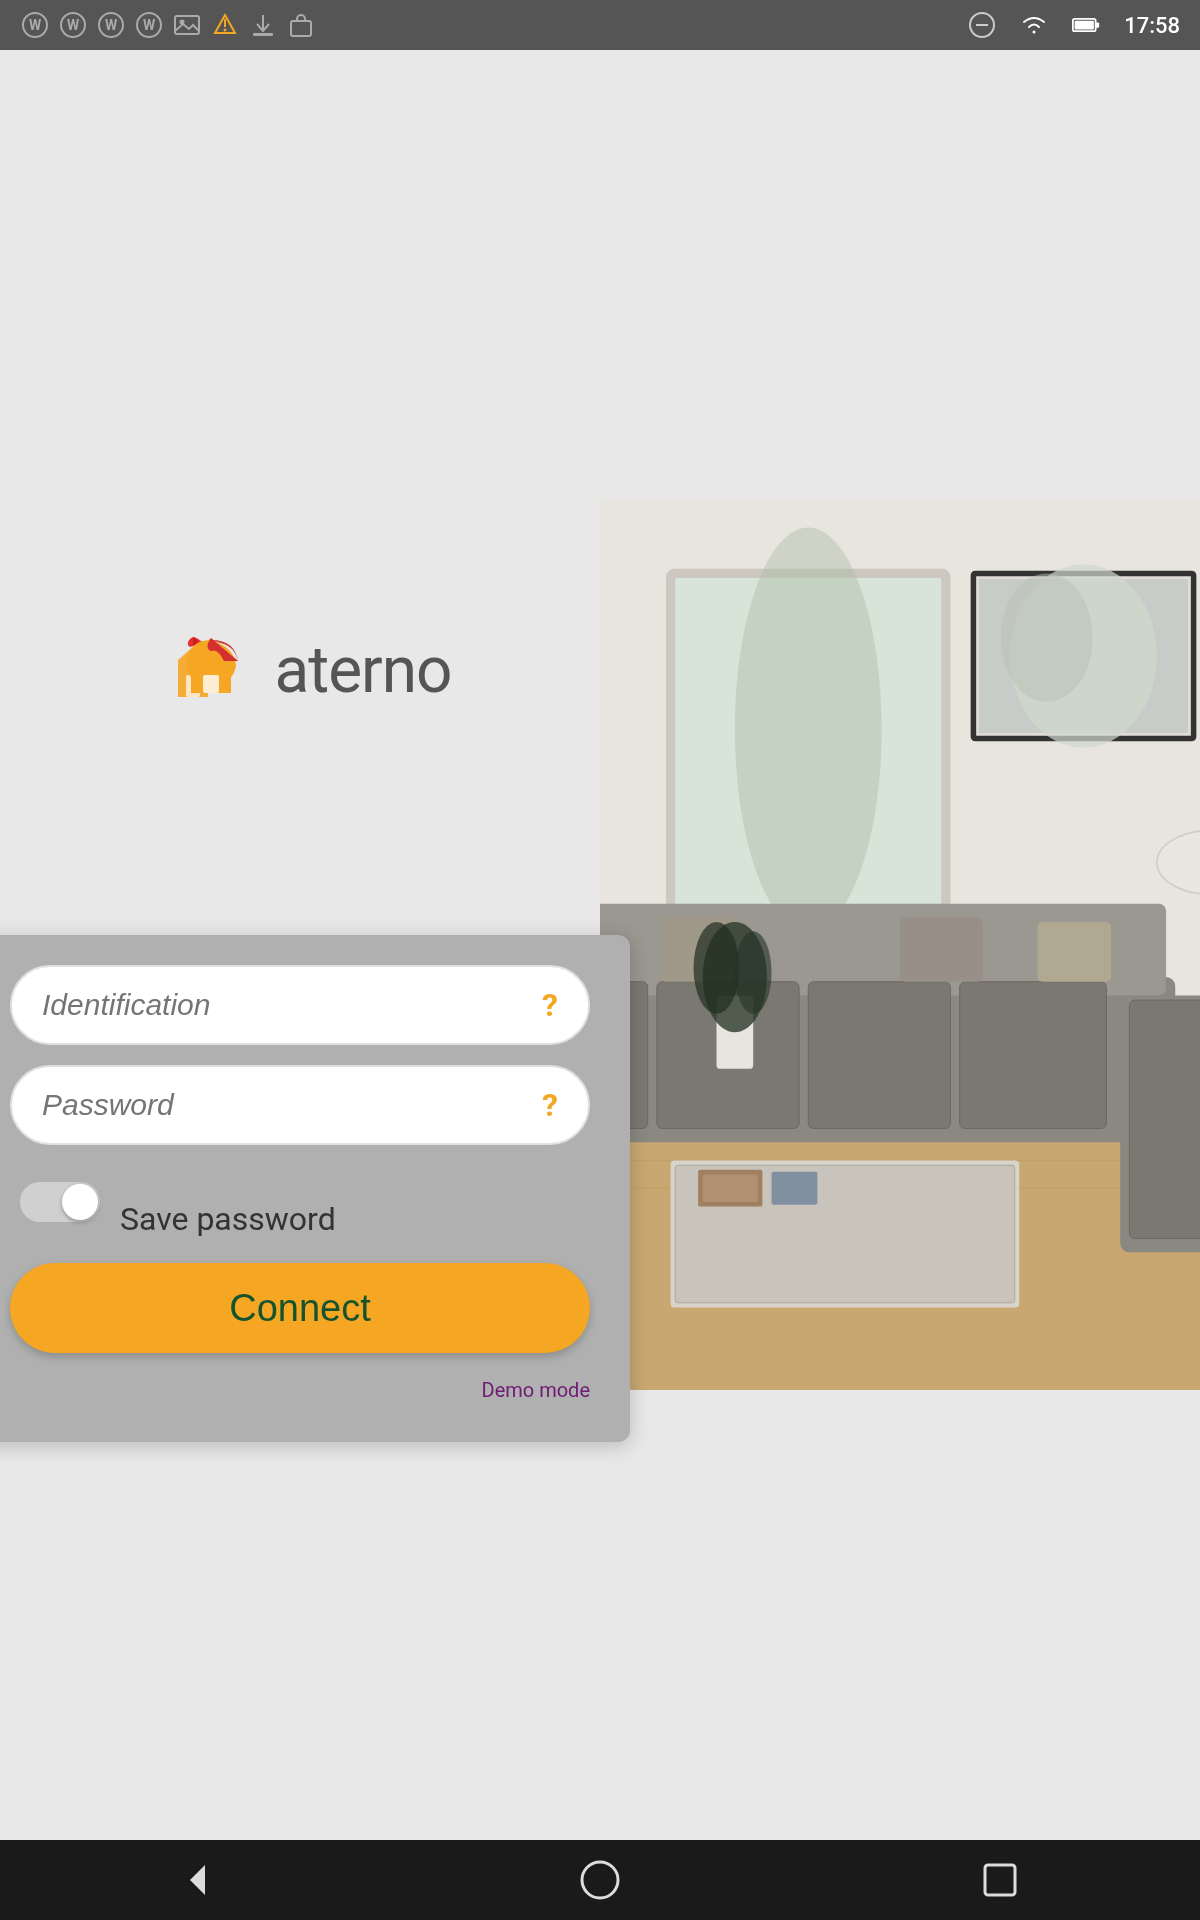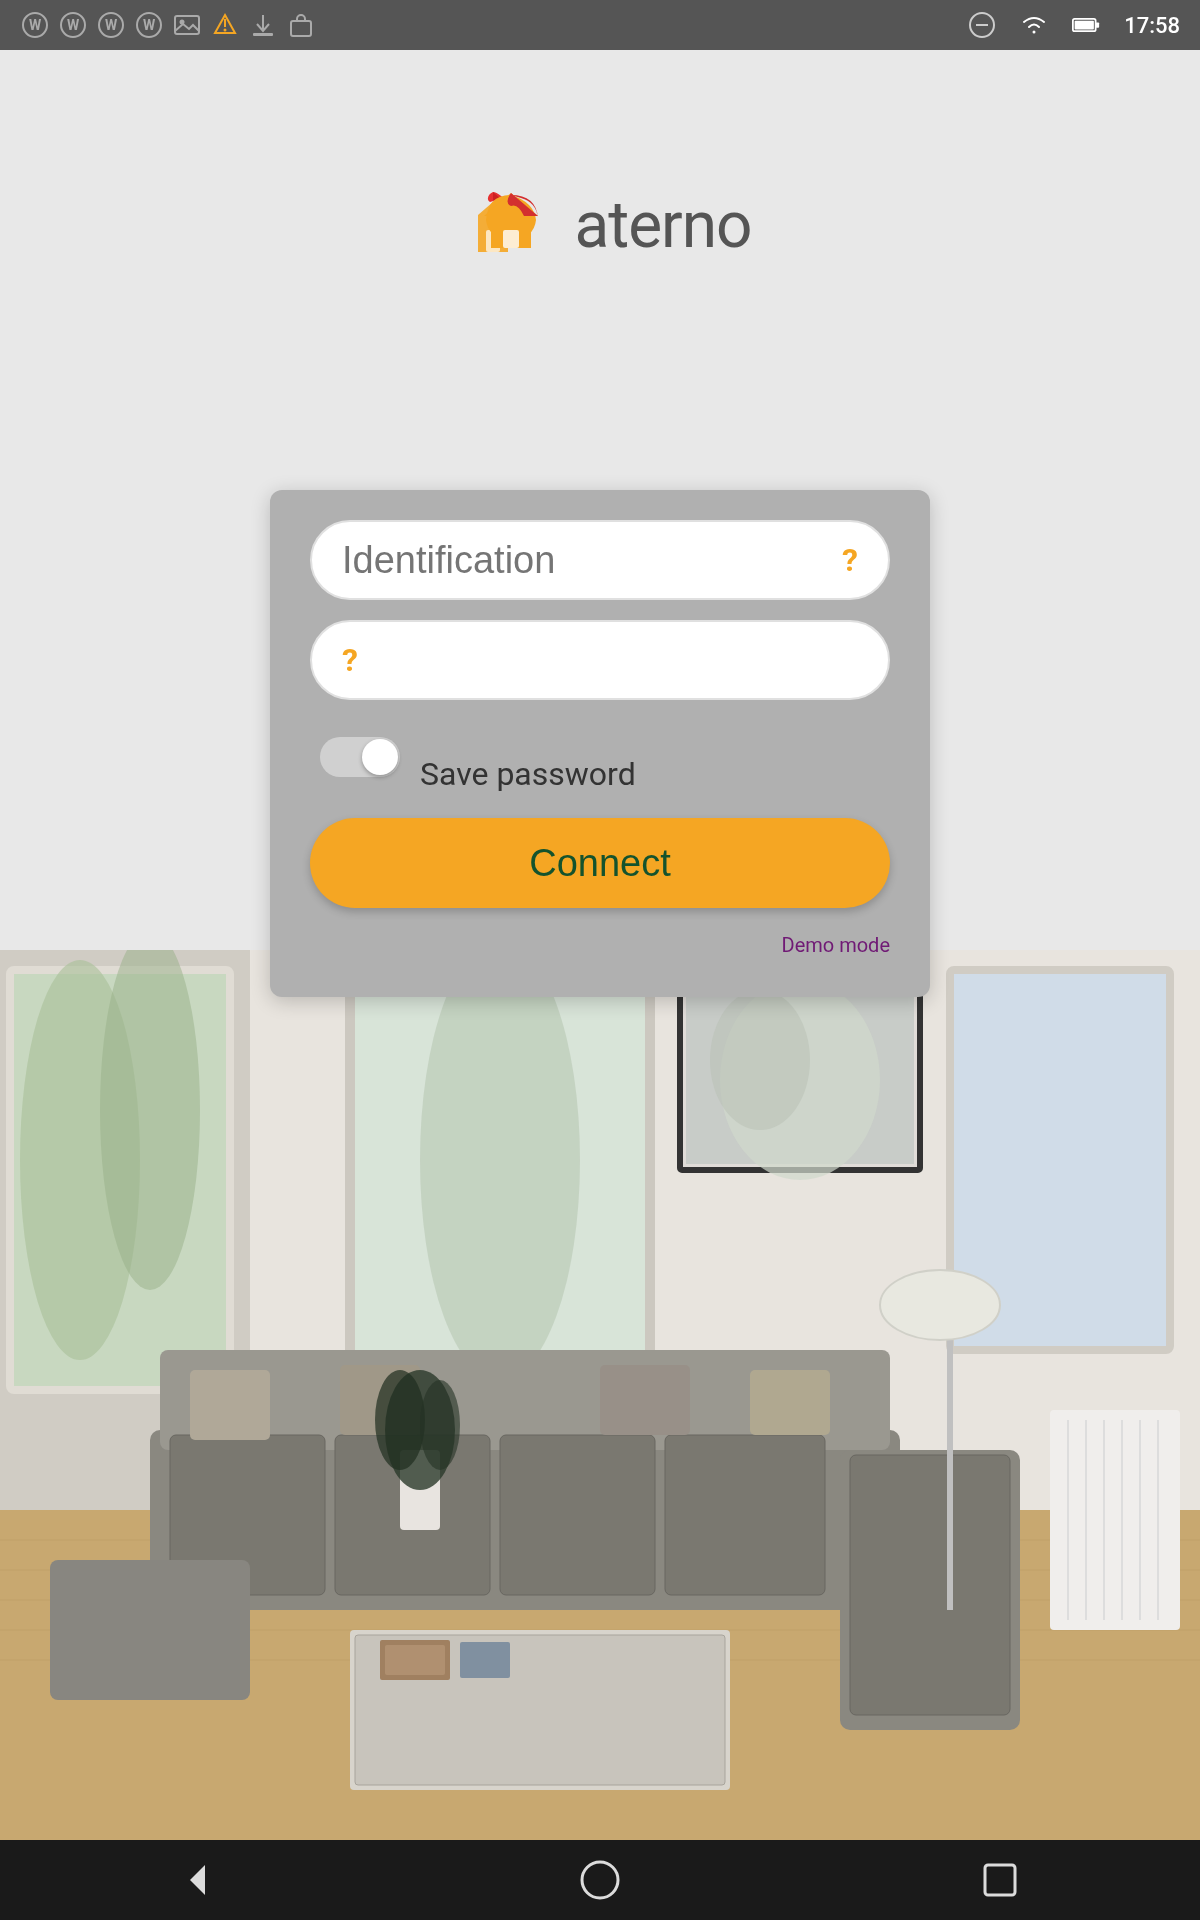--- a/index.html
+++ b/index.html
@@ -40,21 +40,21 @@
       font-size: 22px;
       font-weight: 500;
     }
 
     
     .main-content {
       width: 100%;
       height: calc(1920px - 50px - 80px);
       position: relative;
       display: flex;
-      flex-direction: column;
+      flex-direction: row;
       align-items: center;
     }
 
     
     .top-section {
       width: 100%;
       height: 900px;
       background: #e8e8e8;
       display: flex;
       flex-direction: column;
@@ -107,24 +107,25 @@
       color: #888;
       display: flex;
       align-items: center;
       justify-content: space-between;
       margin-bottom: 20px;
     }
 
     .input-field input {
       border: none;
       outline: none;
-      font-size: 38px;
+      font-size: 30px;
       color: #888;
       background: transparent;
       width: 100%;
+      font-style: italic;
     }
 
     .input-field .help-icon {
       color: #f5a623;
       font-size: 32px;
       font-weight: bold;
       cursor: pointer;
       flex-shrink: 0;
     }
 
@@ -351,20 +352,21 @@
     <div class="login-card">
 
       
       <div class="input-field">
         <input type="text" placeholder="Identification" style="">
         <span class="help-icon">?</span>
       </div>
 
       
       <div class="input-field">
+        <input type="password" placeholder="Password" style="">
         <span class="help-icon">?</span>
       </div>
 
       
       <div class="save-password-row">
         <div class="toggle-switch">
           <div class="toggle-knob"></div>
         </div>
         <span class="save-password-label">Save password</span>
       </div>

